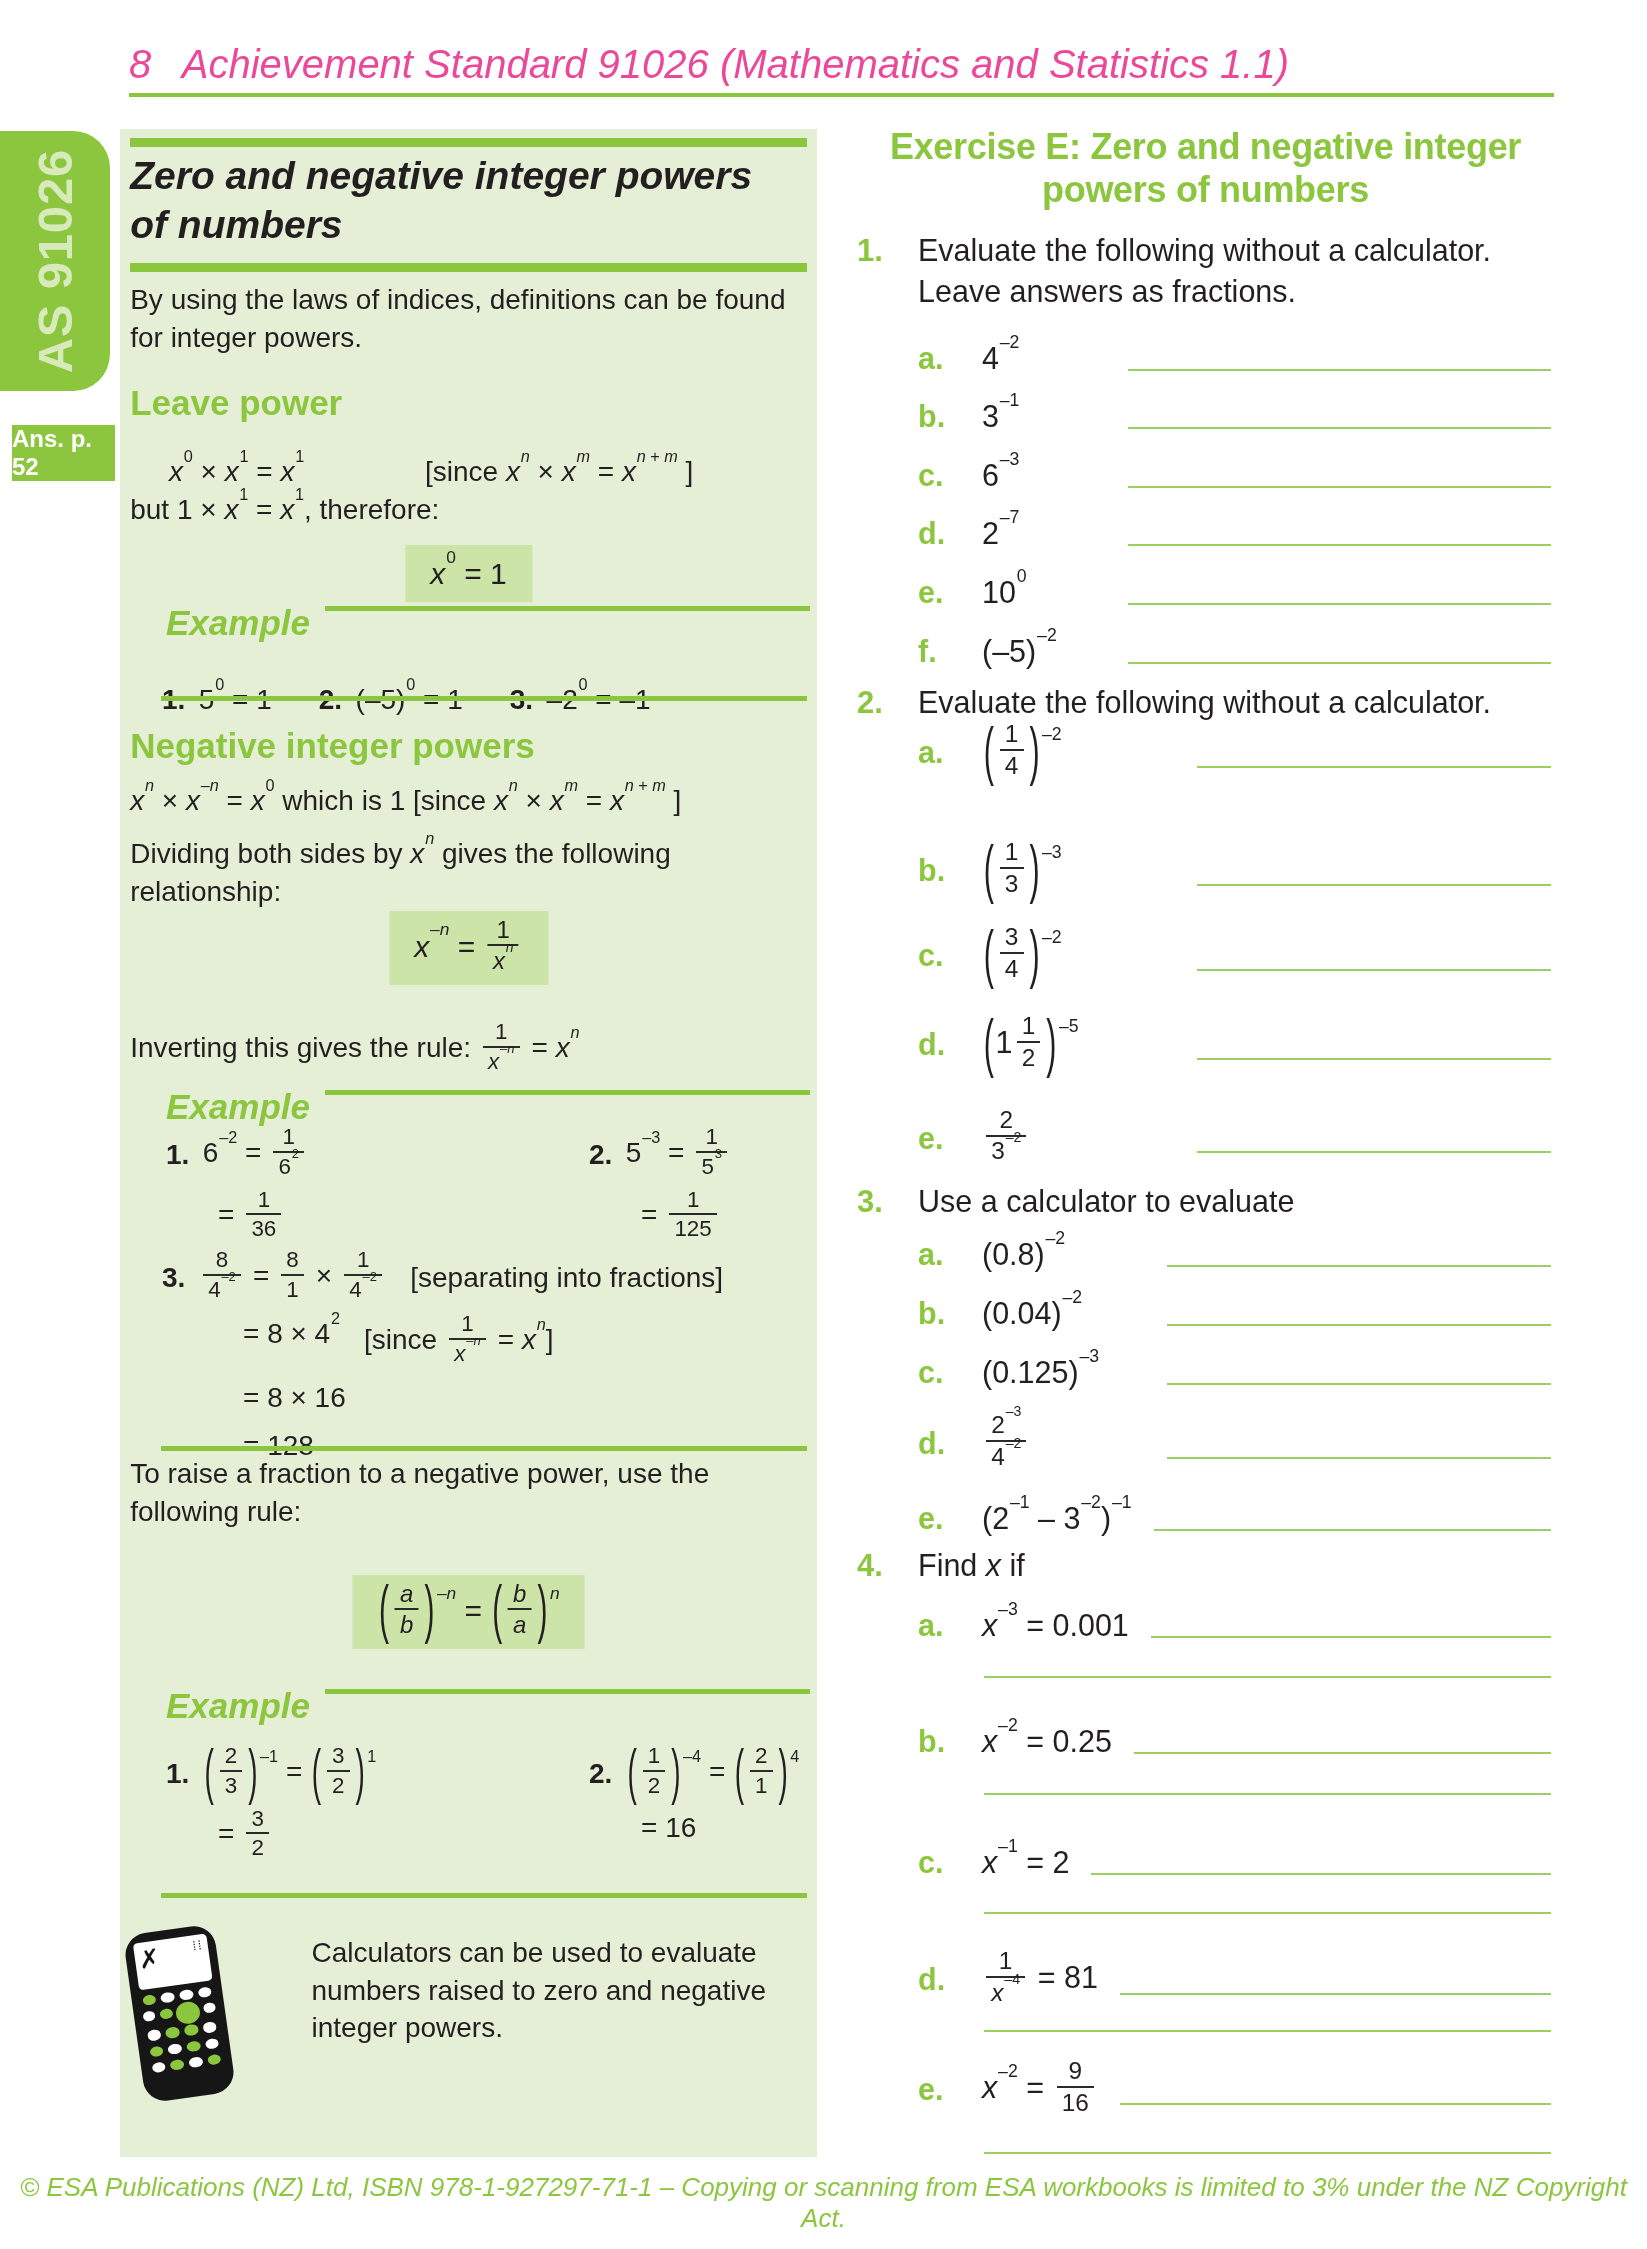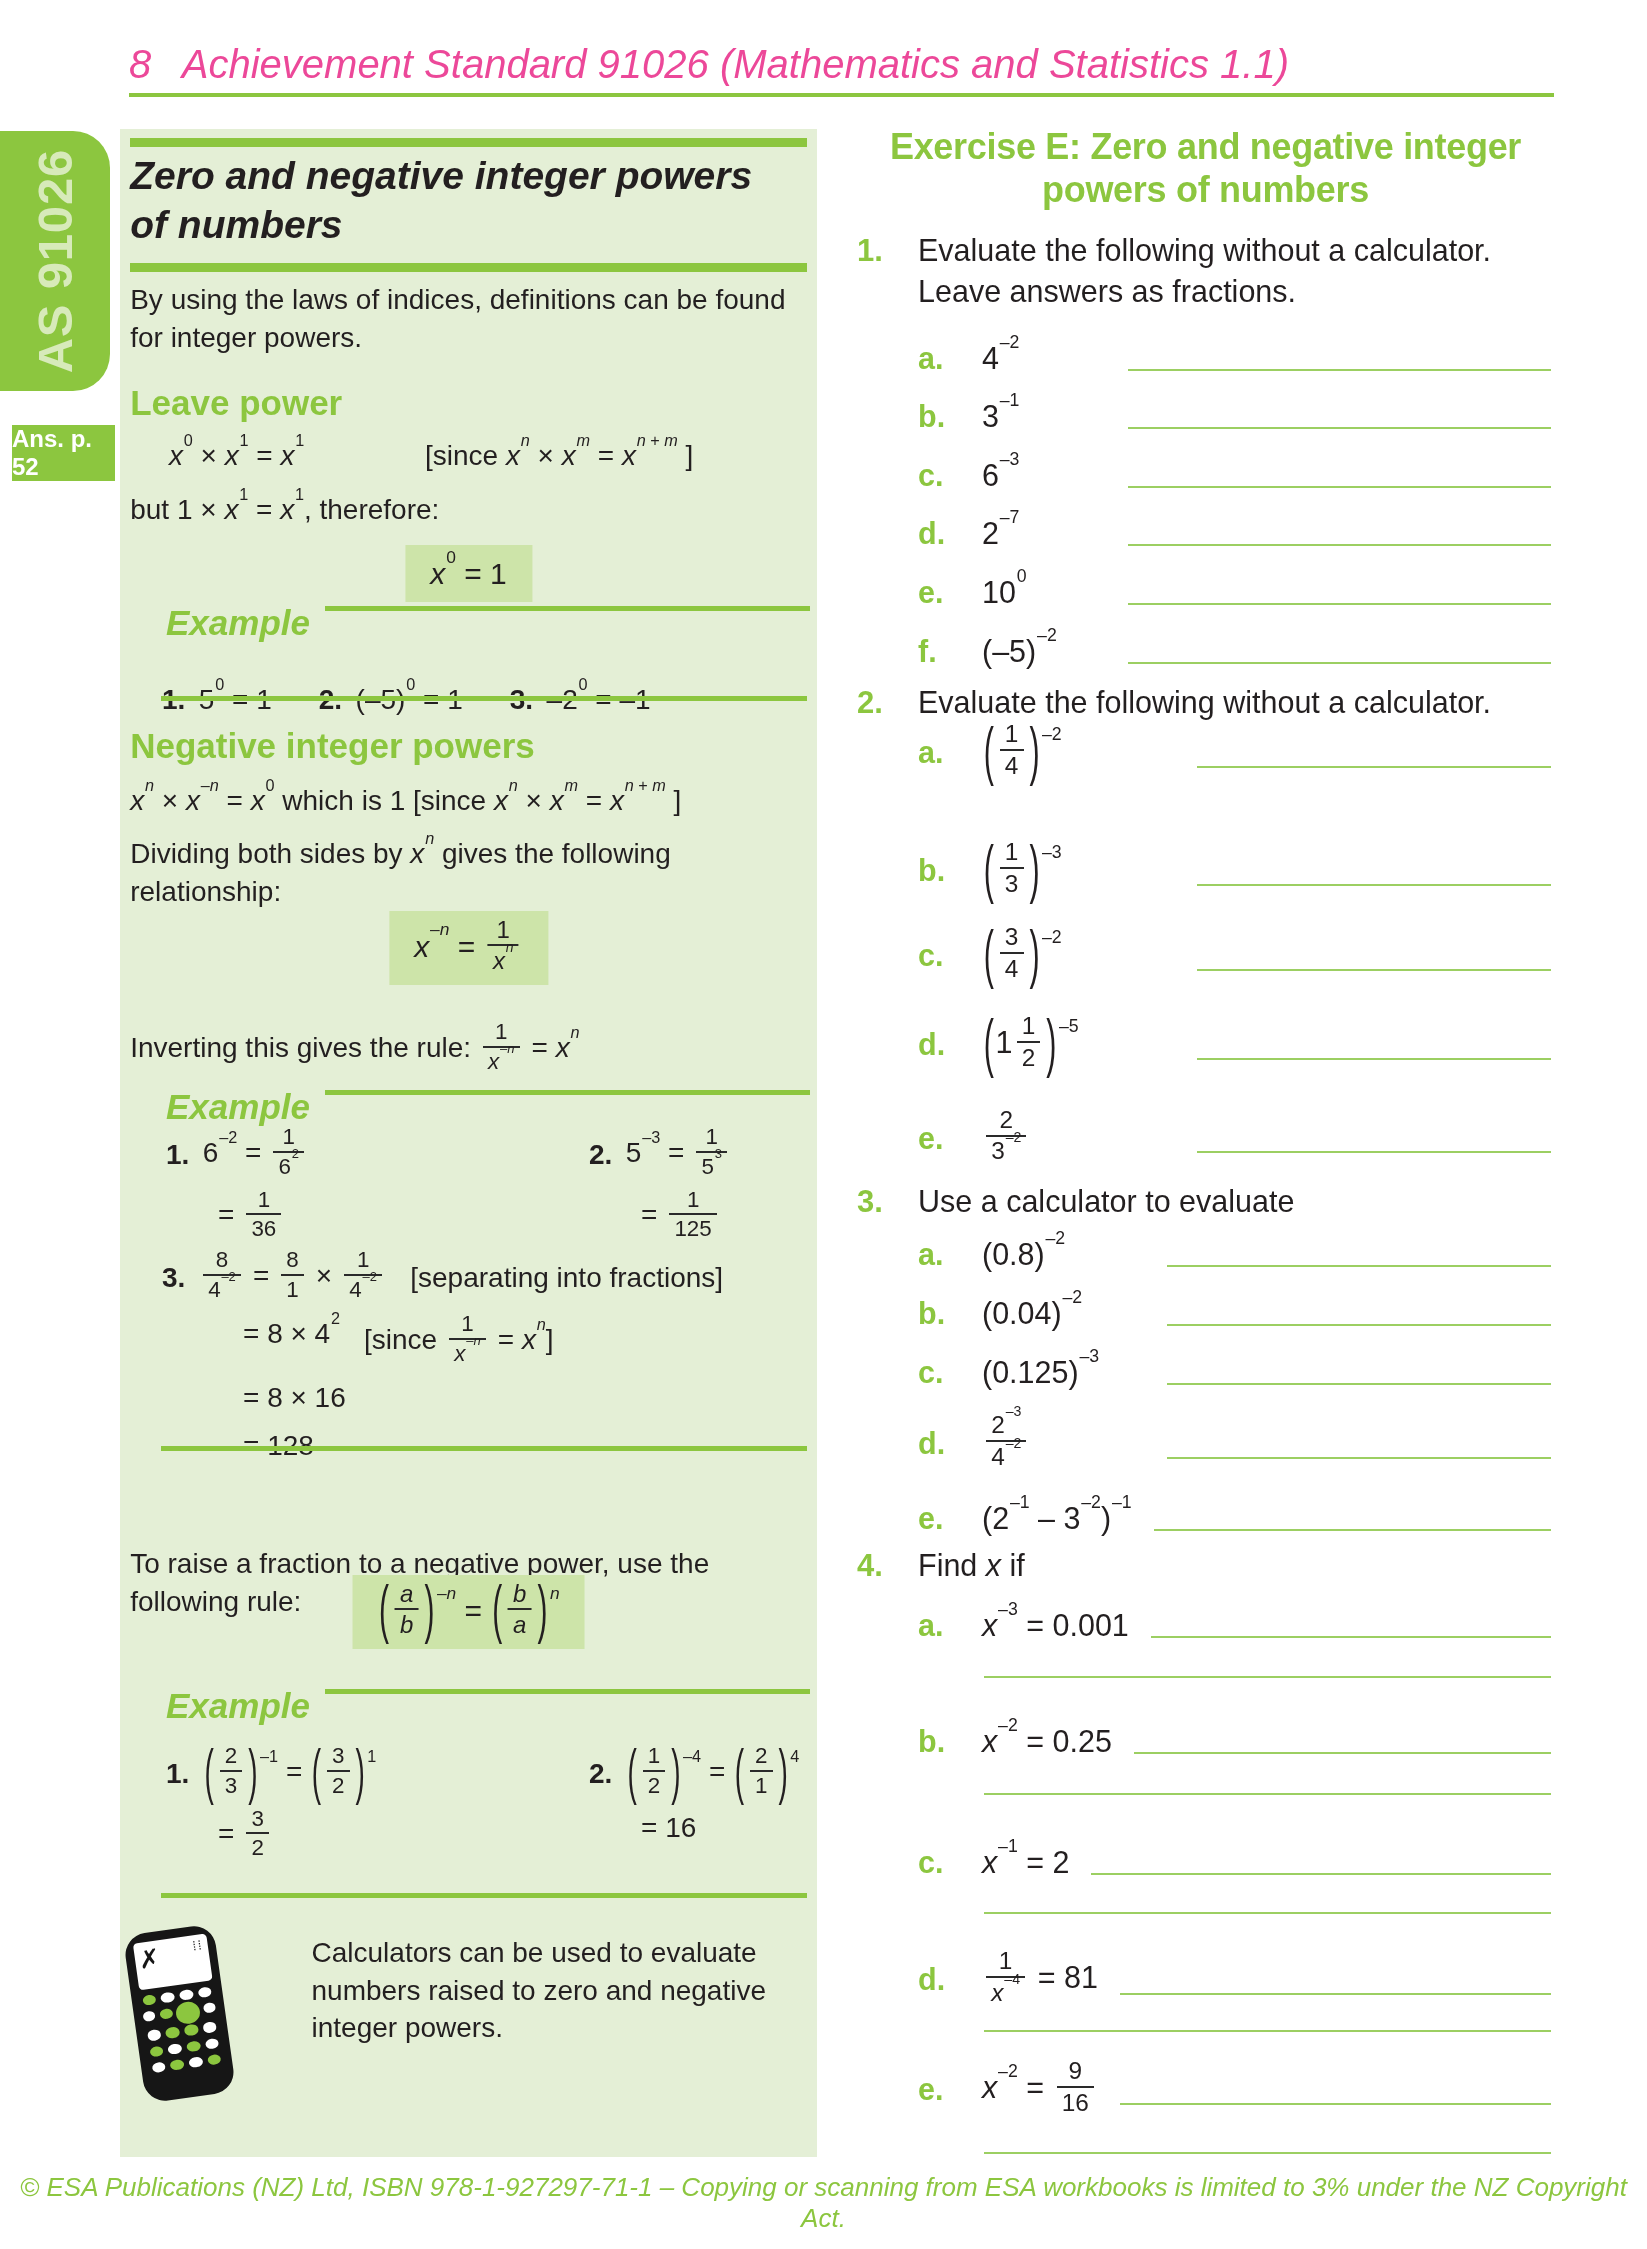--- a/index.html
+++ b/index.html
@@ -105,21 +105,21 @@
 </div>
 <div class="ansbadge">Ans. p. 52</div>
 
 <section class="panel">
   <div class="bar" style="top:8.5px"></div>
   <h1 style="top:22px">Zero and negative integer powers of numbers</h1>
   <div class="bar" style="top:134px"></div>
   <p class="intro" style="top:152px">By using the laws of indices, definitions can be found for integer powers.</p>
 
   <h2 style="top:251px">Leave power</h2>
-  <div class="frow" style="top:308px">
+  <div class="frow" style="top:324px">
     <span class="f1"><i>x</i><sup>0</sup> × <i>x</i><sup>1</sup> = <i>x</i><sup>1</sup></span>
     <span>[since <i>x</i><sup><i>n</i></sup> × <i>x</i><sup><i>m</i></sup> = <i>x</i><sup><i>n</i> + <i>m</i></sup> ]</span>
   </div>
   <p class="butline" style="top:362px">but 1 × <i>x</i><sup>1</sup> = <i>x</i><sup>1</sup>, therefore:</p>
   <div class="gbox" style="top:416px"><i>x</i><sup>0</sup> = 1</div>
 
   <div class="exhead" style="top:471px">
     <span class="exw">Example</span>
     <span class="exl"></span>
   </div>
@@ -164,21 +164,21 @@
     </div>
     <div class="step">
       <span>= 8 × 4<sup>2</sup></span>
       <span class="note">[since <span class="fr"><span class="fn">1</span><span class="fd"><i>x</i><sup>–<i>n</i></sup></span></span> = <i>x</i><sup><i>n</i></sup>]</span>
     </div>
     <div class="step">= 8 × 16</div>
     <div class="step">= 128</div>
   </div>
   <div class="hr" style="top:1317px"></div>
 
-  <p class="frtext" style="top:1416px">To raise a fraction to a negative power, use the following rule:</p>
+  <p class="frtext" style="top:1326px">To raise a fraction to a negative power, use the following rule:</p>
   <div class="gbox" style="top:1446px"><span class="bp">(</span><span class="fr"><span class="fn"><i>a</i></span><span class="fd"><i>b</i></span></span><span class="bp">)</span><sup>–<i>n</i></sup> = <span class="bp">(</span><span class="fr"><span class="fn"><i>b</i></span><span class="fd"><i>a</i></span></span><span class="bp">)</span><sup><i>n</i></sup></div>
 
   <div class="exhead" style="top:1554px">
     <span class="exw">Example</span>
     <span class="exl"></span>
   </div>
   <div class="excols" style="top:1618px">
     <div class="excol1">
       <div class="cline">
           <span class="exn">1.</span>

